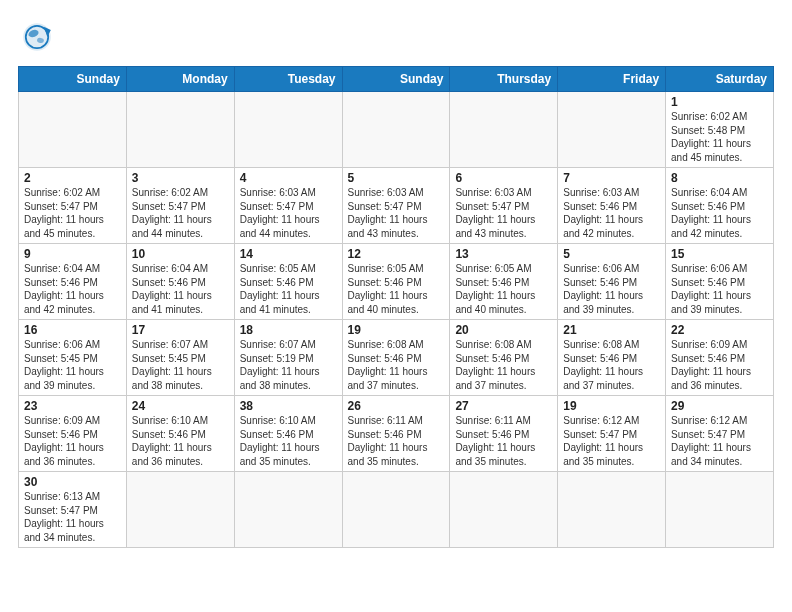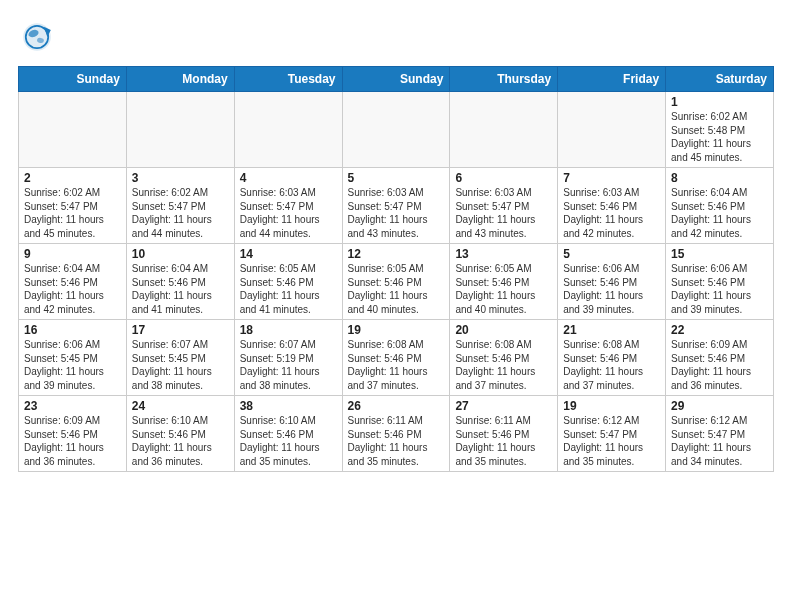--- a/index.html
+++ b/index.html
@@ -318,15 +318,29 @@
 Sunset: 5:47 PM
 Daylight: 11 hours and 35 minutes.</div>
           </td>
           <td>
             <span class="day-num">29</span>
             <div class="day-info">Sunrise: 6:12 AM
 Sunset: 5:47 PM
 Daylight: 11 hours and 34 minutes.</div>
           </td>
         </tr>
+        <tr class="last-row">
+          <td>
+            <span class="day-num">30</span>
+            <div class="day-info">Sunrise: 6:13 AM
+Sunset: 5:47 PM
+Daylight: 11 hours and 34 minutes.</div>
+          </td>
+          <td class="empty"></td>
+          <td class="empty"></td>
+          <td class="empty"></td>
+          <td class="empty"></td>
+          <td class="empty"></td>
+          <td class="empty"></td>
+        </tr>
       </tbody>
   </table>
 </div>
 
 </body></html>

